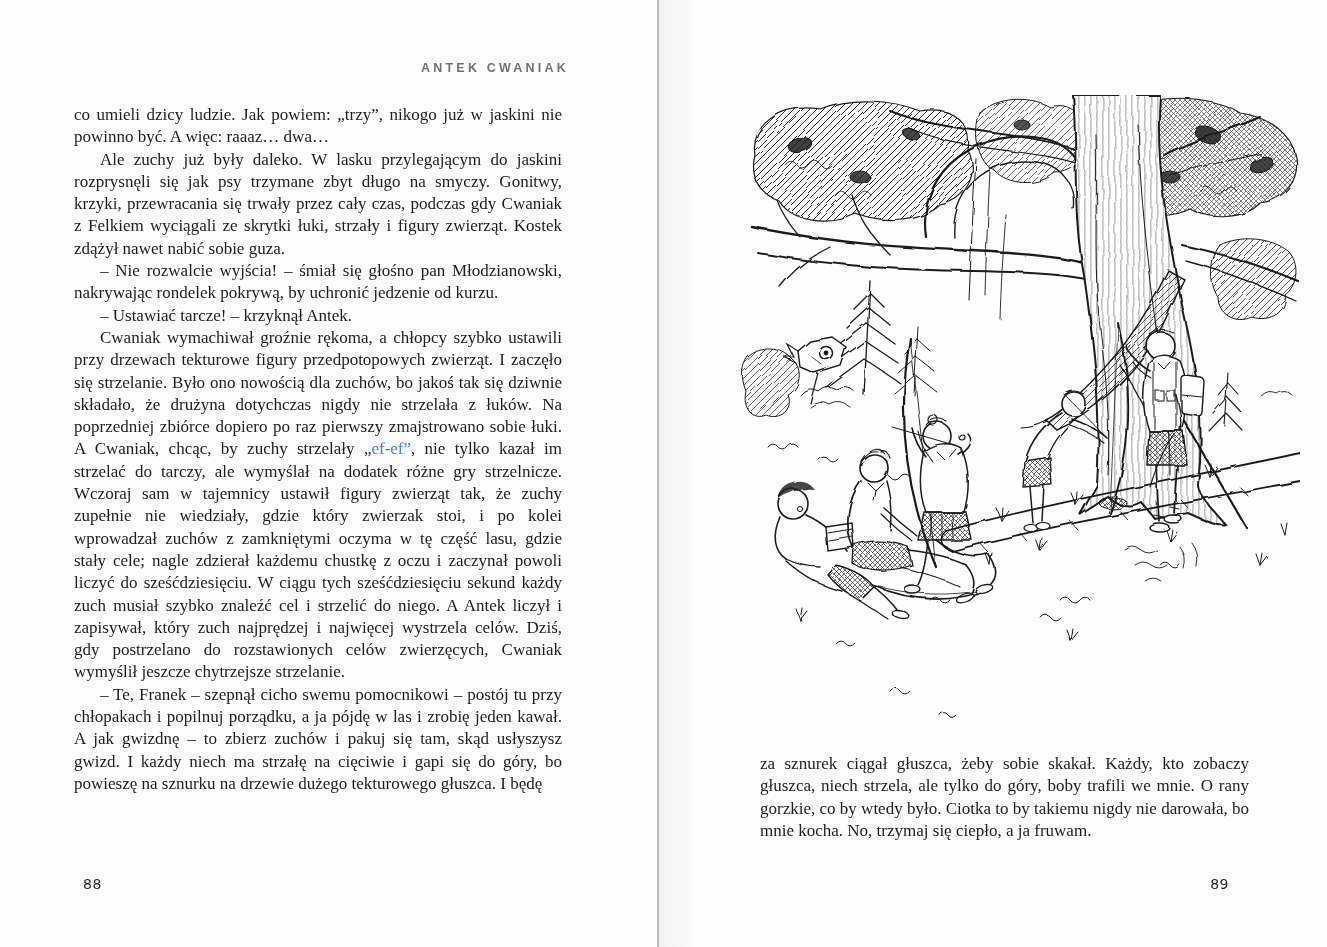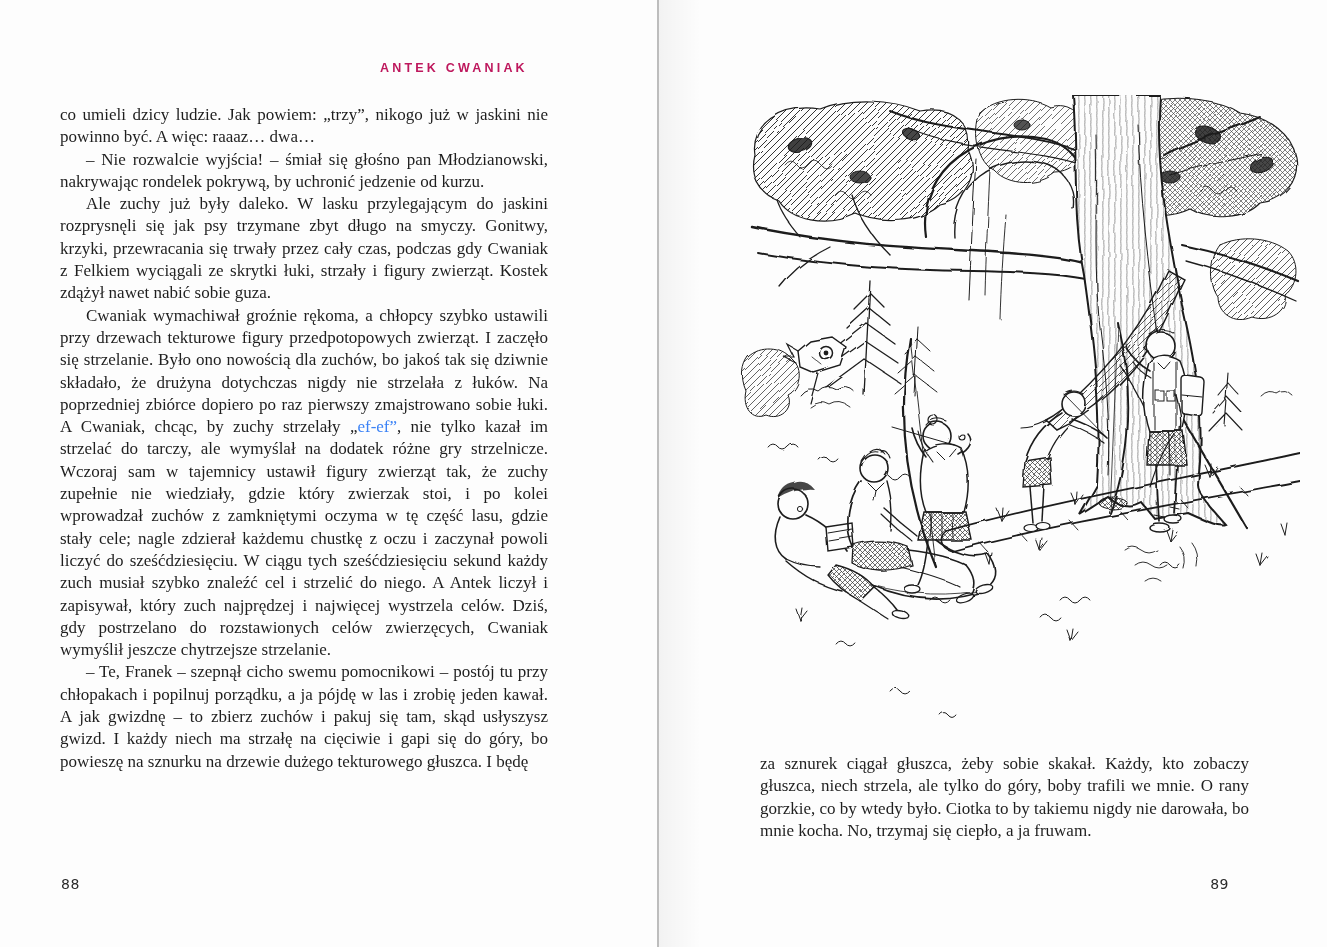--- a/index.html
+++ b/index.html
@@ -7,58 +7,59 @@
     width:1327px;height:947px;position:relative;overflow:hidden;
     background:#fdfdfd;
     font-family:"Liberation Serif", serif;
   }
   
   .gutter-line{position:absolute;left:657px;top:0;width:2px;height:947px;background:#bdbdbd;}
   .gutter-shade{position:absolute;left:659px;top:0;width:42px;height:947px;
     background:linear-gradient(to right, rgba(0,0,0,0.045), rgba(0,0,0,0));}
   
   .running-header{
-    position:absolute;left:380px;top:61px;width:230px;text-align:left;
+    position:absolute;left:380px;top:61px;width:230px;text-align:center;
     font-family:"Liberation Sans", sans-serif;font-size:12.5px;font-weight:700;
-    letter-spacing:3.2px;color:#be185d;
+    letter-spacing:3.2px;color:#737373;
   }
   
   .text-block{
     position:absolute;color:#1e1e1e;font-size:17px;line-height:22.3px;
     text-align:justify;
   }
   .text-block p{margin:0;padding:0;}
-  .left-block{left:60px;top:104px;width:488px;}
+  .left-block{left:74px;top:104px;width:488px;}
   .right-block{left:760px;top:753px;width:489px;}
   .indent{text-indent:26px;}
   .hl{color:#3b82f6;}
   
   .pagenum{
     position:absolute;top:876px;font-family:"DejaVu Sans", sans-serif;
     font-size:14px;color:#2b2b2b;letter-spacing:0.5px;
   }
-  .pagenum-left{left:61px;}
+  .pagenum-left{left:83px;}
   .pagenum-right{left:740px;width:489px;text-align:right;}
   
   .illustration{position:absolute;left:740px;top:95px;width:560px;height:650px;}
   .illustration svg{width:100%;height:100%;display:block;}
 </style>
 </head>
 <body>
 
 <div class="gutter-line"></div>
 <div class="gutter-shade"></div>
 
 <div>
   <div class="running-header">ANTEK CWANIAK</div>
 
   <div class="text-block left-block">
     <p>co umieli dzicy ludzie. Jak powiem: „trzy”, nikogo już w jaskini nie powinno być. A więc: raaaz… dwa…</p>
+    <p class="indent">Ale zuchy już były daleko. W lasku przylegającym do jaskini rozprysnęli się jak psy trzymane zbyt długo na smyczy. Gonitwy, krzyki, przewracania się trwały przez cały czas, podczas gdy Cwaniak z Felkiem wyciągali ze skrytki łuki, strzały i figury zwierząt. Kostek zdążył nawet nabić sobie guza.</p>
     <p class="indent">– Nie rozwalcie wyjścia! – śmiał się głośno pan Młodzianowski, nakrywając rondelek pokrywą, by uchronić jedzenie od kurzu.</p>
-    <p class="indent">Ale zuchy już były daleko. W lasku przylegającym do jaskini rozprysnęli się jak psy trzymane zbyt długo na smyczy. Gonitwy, krzyki, przewracania się trwały przez cały czas, podczas gdy Cwaniak z Felkiem wyciągali ze skrytki łuki, strzały i figury zwierząt. Kostek zdążył nawet nabić sobie guza.</p>
+    <p class="indent">– Ustawiać tarcze! – krzyknął Antek.</p>
     <p class="indent"><span>Cwaniak wymachiwał groźnie rękoma, a chłopcy szybko ustawili przy drzewach tekturowe figury przedpotopowych zwierząt. I zaczęło się strzelanie. Było ono nowością dla zuchów, bo jakoś tak się dziwnie składało, że drużyna dotychczas nigdy nie strzelała z łuków. Na poprzedniej zbiórce dopiero po raz pierwszy zmajstrowano sobie łuki. A Cwaniak, chcąc, by zuchy strzelały „</span><span class="hl">ef-ef”</span><span>, nie tylko kazał im strzelać do tarczy, ale wymyślał na dodatek różne gry strzelnicze. Wczoraj sam w tajemnicy ustawił figury zwierząt tak, że zuchy zupełnie nie wiedziały, gdzie który zwierzak stoi, i po kolei wprowadzał zuchów z zamkniętymi oczyma w tę część lasu, gdzie stały cele; nagle zdzierał każdemu chustkę z oczu i zaczynał powoli liczyć do sześćdziesięciu. W ciągu tych sześćdziesięciu sekund każdy zuch musiał szybko znaleźć cel i strzelić do niego. A Antek liczył i zapisywał, który zuch najprędzej i najwięcej wystrzela celów. Dziś, gdy postrzelano do rozstawionych celów zwierzęcych, Cwaniak wymyślił jeszcze chytrzejsze strzelanie.</span></p>
     <p class="indent">– Te, Franek – szepnął cicho swemu pomocnikowi – postój tu przy chłopakach i popilnuj porządku, a ja pójdę w las i zrobię jeden kawał. A jak gwizdnę – to zbierz zuchów i pakuj się tam, skąd usłyszysz gwizd. I każdy niech ma strzałę na cięciwie i gapi się do góry, bo powieszę na sznurku na drzewie dużego tekturowego głuszca. I będę</p>
   </div>
 
   <div class="pagenum pagenum-left">88</div>
 </div>
 
 <div>
 
   <div class="illustration">

